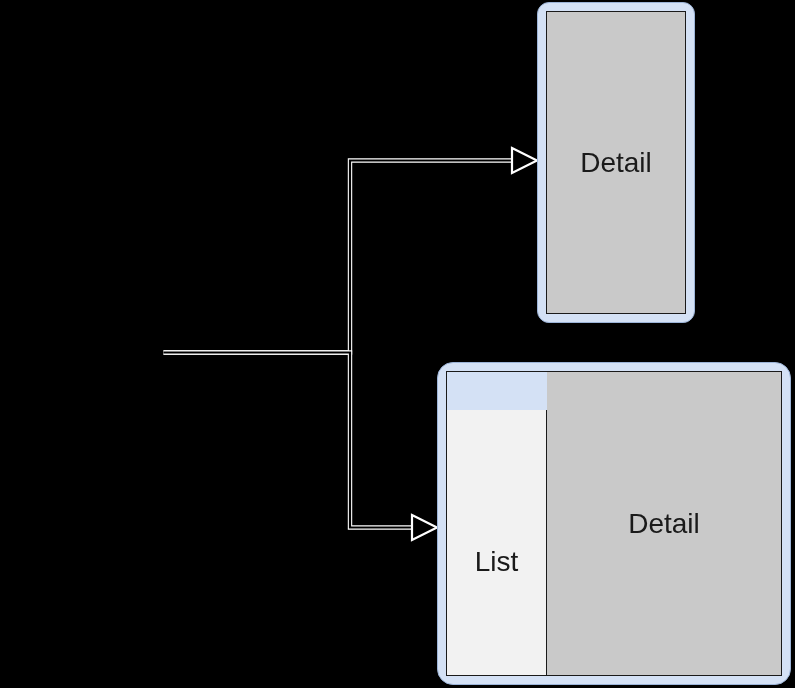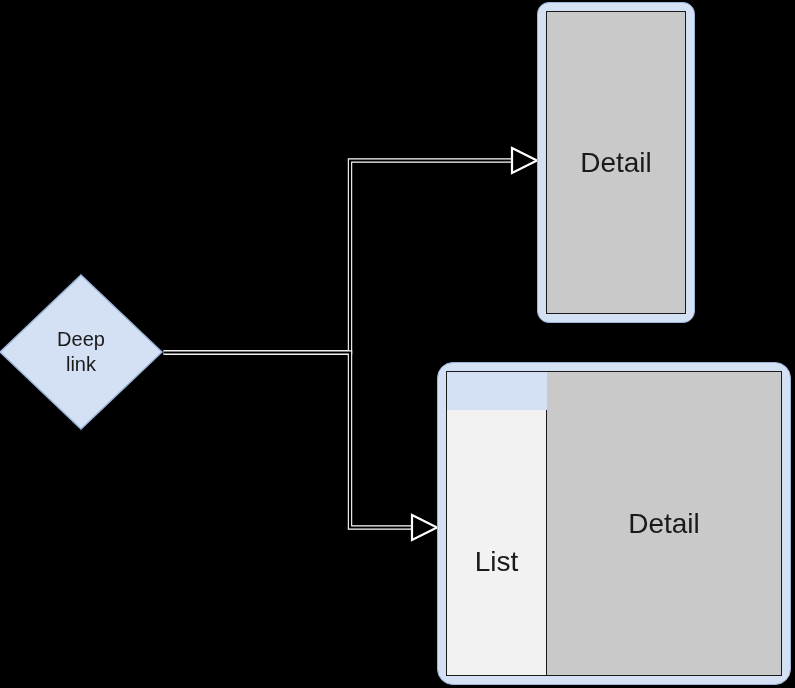--- a/index.html
+++ b/index.html
@@ -133,27 +133,20 @@
       <path d="M 512,148 L 537,160.5 L 512,173 Z" fill="#000000" stroke="#ffffff" stroke-width="2.2" stroke-linejoin="miter"></path>
     </g>
 
     <g>
       <path d="M 163.5,352.5 L 350,352.5 L 350,527.5 L 412,527.5" fill="none" stroke="#ffffff" stroke-width="4.4" stroke-linejoin="miter"></path>
       <path d="M 163.5,352.5 L 350,352.5 L 350,527.5 L 412,527.5" fill="none" stroke="#000000" stroke-width="2.2" stroke-linejoin="miter"></path>
       <path d="M 412,515 L 437,527.5 L 412,540 Z" fill="#000000" stroke="#ffffff" stroke-width="2.2" stroke-linejoin="miter"></path>
     </g>
   </svg>
 
-  <div class="diamond-node">
-    <svg class="diamond-shape" viewBox="0 0 164 156" width="164" height="156" xmlns="http://www.w3.org/2000/svg">
-      <polygon points="82,1 163,78 82,155 1,78" fill="#d4e1f5" stroke="#9cb4d8" stroke-width="1.5"></polygon>
-    </svg>
-    <div class="diamond-label">Deep
-link</div>
-  </div>
 
   <div class="device-frame device-phone">
     <div class="device-screen">
       <div class="pane pane-detail phone-pane">Detail</div>
     </div>
   </div>
 
   <div class="device-frame device-tablet">
     <div class="device-screen">
       <div class="pane pane-list tablet-pane-list">List</div>

